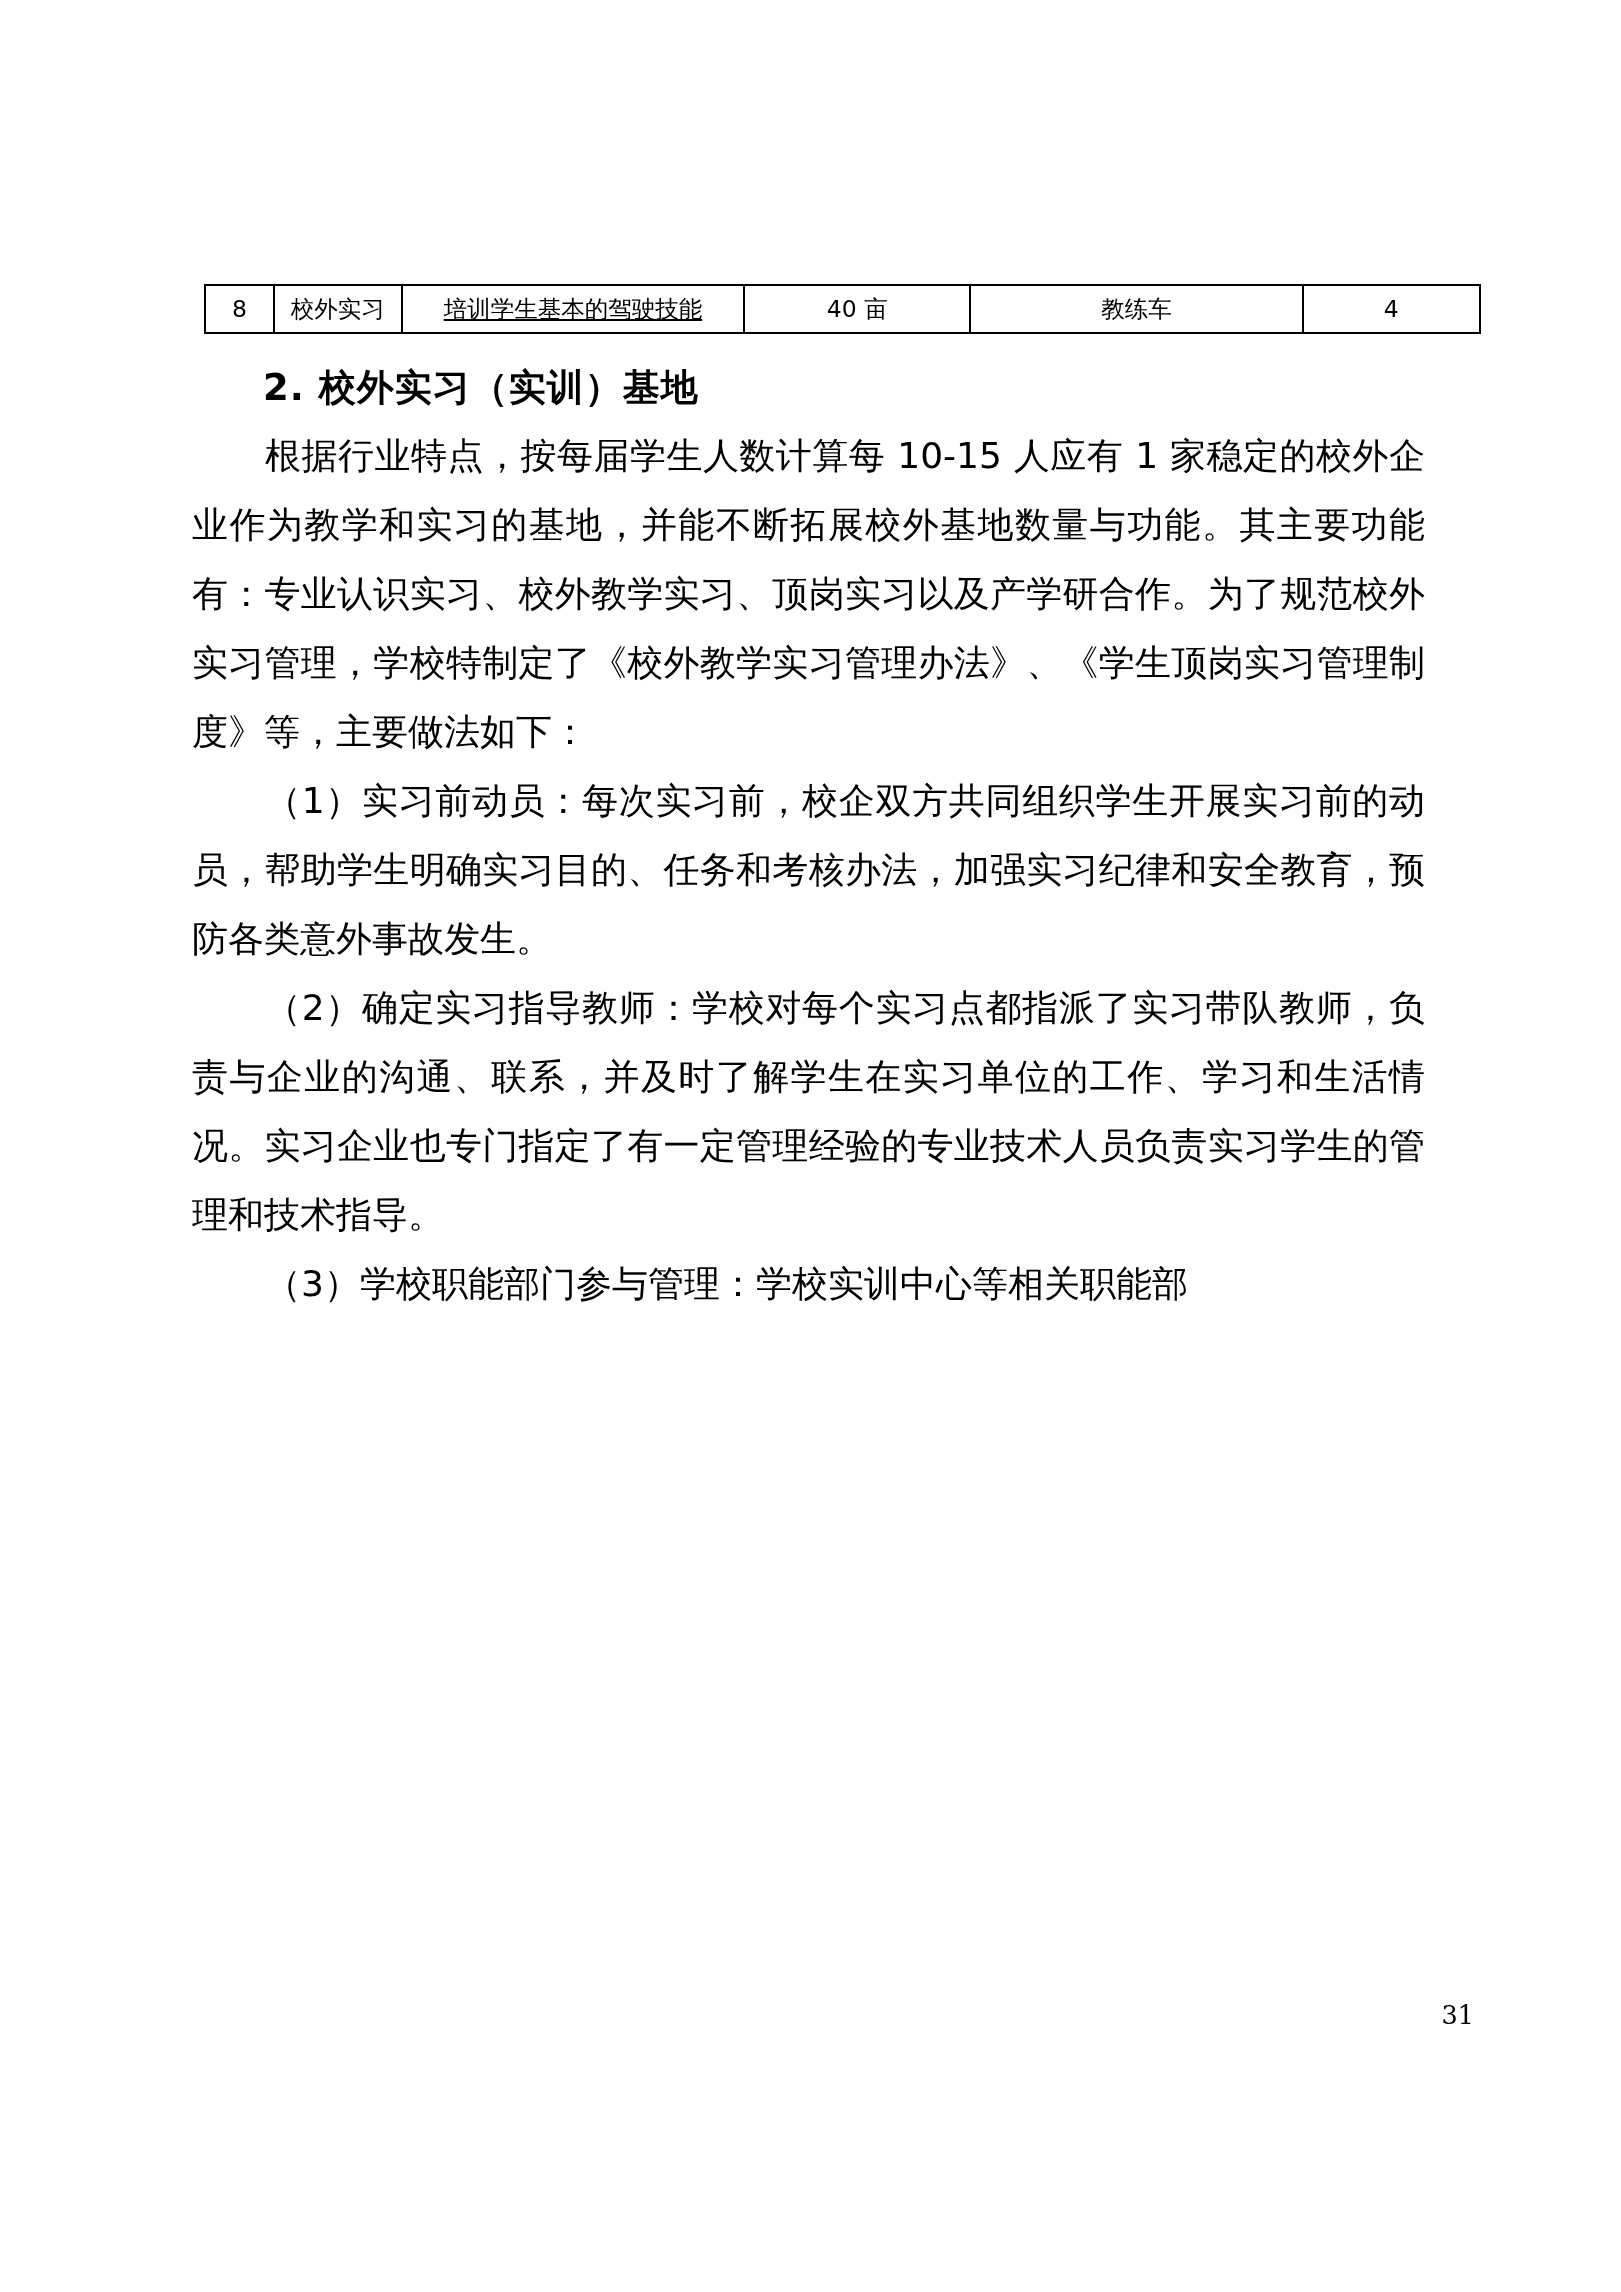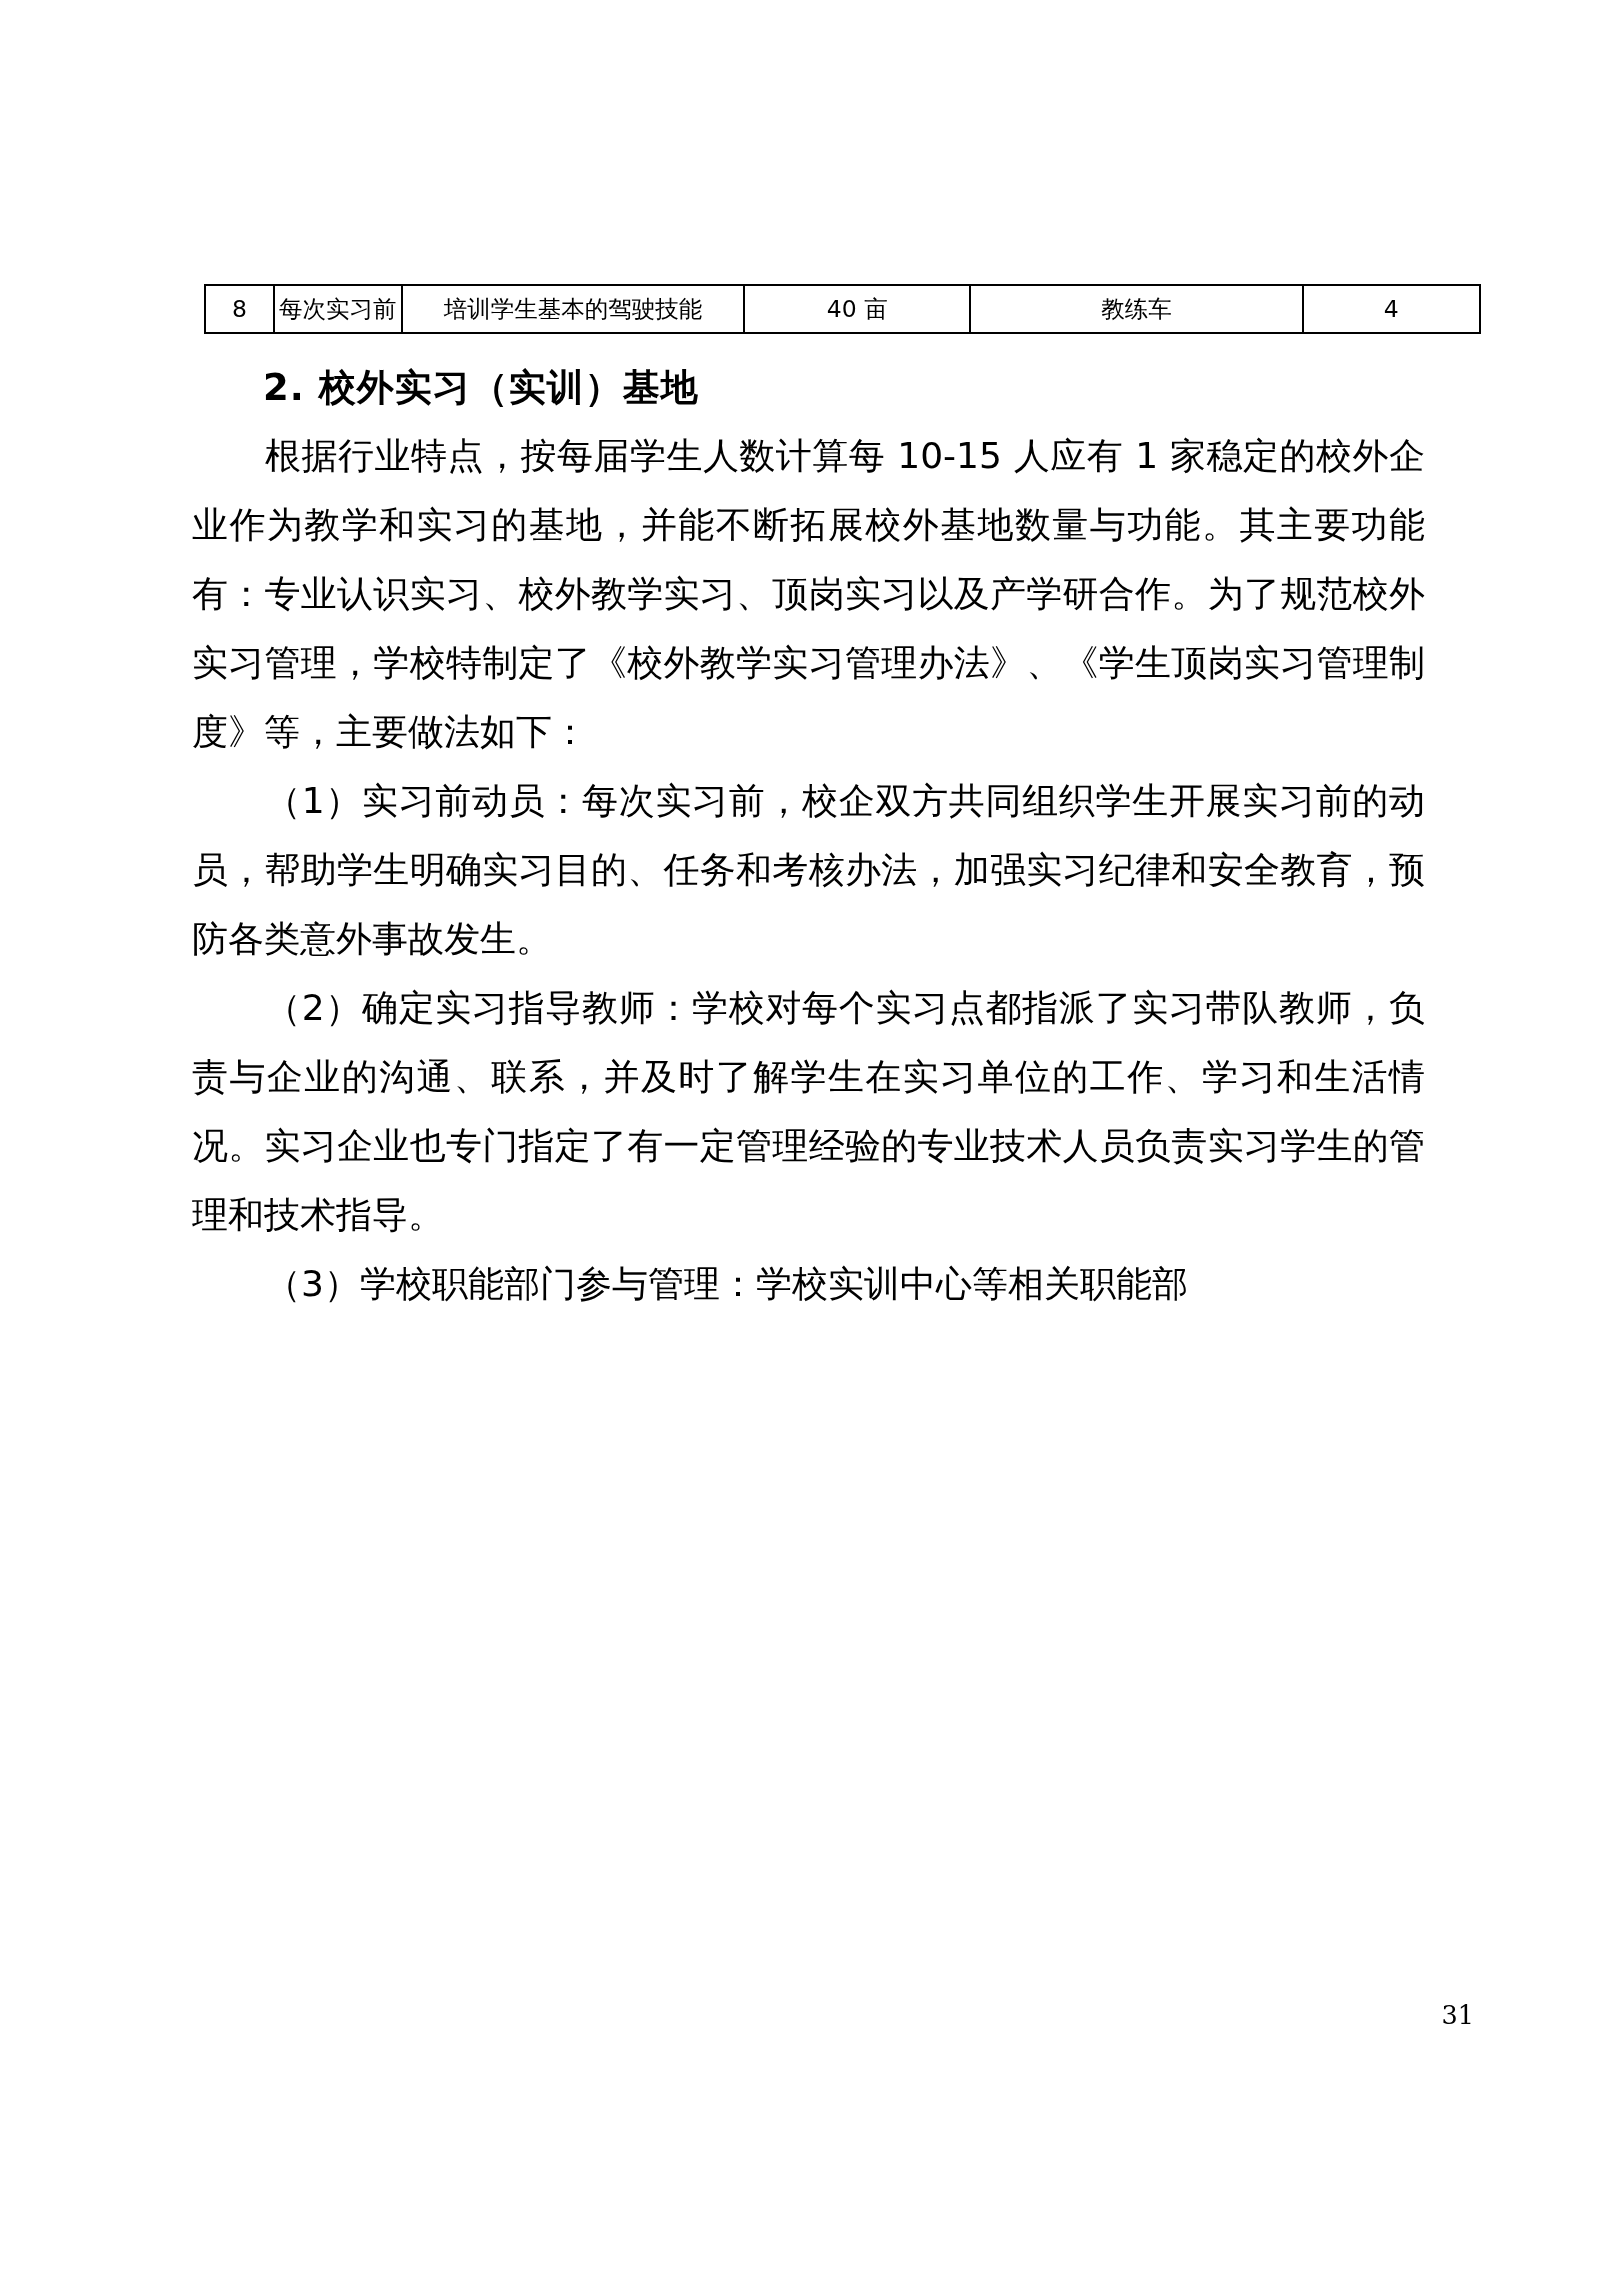--- a/index.html
+++ b/index.html
@@ -37,21 +37,21 @@
     border: 2px solid #000;
     font-size: 23.5px;
     line-height: 1.28;
     text-align: center;
     vertical-align: middle;
     padding: 7.8px 3.9px;
     font-family: "DejaVu Sans", "Liberation Sans", sans-serif;
   }
   .col-no    { width: 59px; }
   .col-name  { width: 118px; }
-  .col-func  { width: 333px; }
+  .col-func  { width: 333px; text-decoration: underline; }
   .col-area  { width: 216px; margin-left: 31px; }
   .col-equip { width: 323px; }
   .col-cnt   { width: 167px; }
 
   .cell-small { font-size: 22.5px; }
   .cell-num { font-family: "DejaVu Serif", "Liberation Serif", serif; font-size: 23.5px; }
 
   
   .section-heading {
     position: absolute;
@@ -92,21 +92,21 @@
 </head>
 <body>
 
 <div class="page">
 
   <div class="table-wrap">
     <table class="data-table">
       <tbody>
         <tr>
           <td class="col-no cell-num">8</td>
-          <td class="col-name cell-small">每次实习前</td>
+          <td class="col-name cell-small">校外实习</td>
           <td class="col-func cell-small">培训学生基本的驾驶技能</td>
           <td class="col-area cell-small">40 亩</td>
           <td class="col-equip cell-small">教练车</td>
           <td class="col-cnt cell-num">4</td>
         </tr>
       </tbody>
     </table>
   </div>
 
   <div class="section-heading">2. 校外实习（实训）基地</div>

